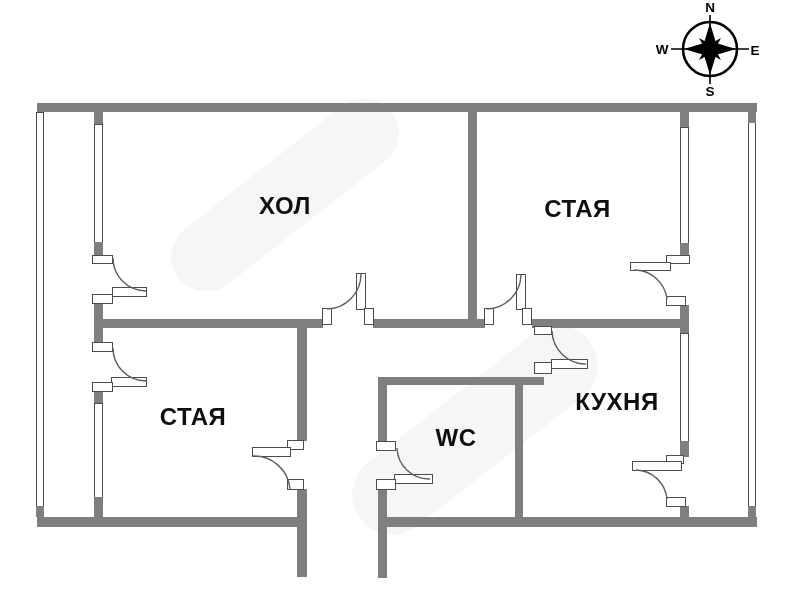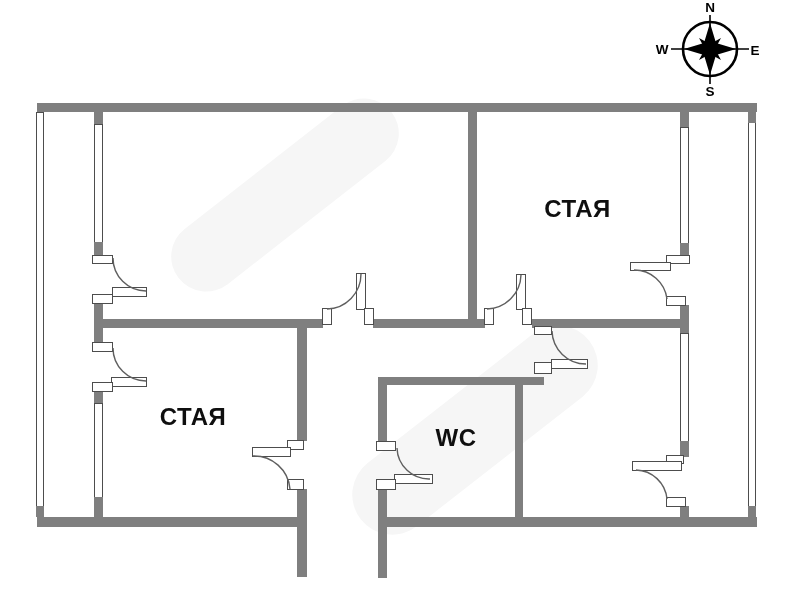--- a/index.html
+++ b/index.html
@@ -120,22 +120,24 @@
     <path d="M 113 348 A 33 33 0 0 0 146 381"></path>
     <path d="M 327 309 A 35 35 0 0 0 361 274"></path>
     <path d="M 487 309 A 35 35 0 0 0 521 275"></path>
     <path d="M 552 331 A 34 34 0 0 0 586 364"></path>
     <path d="M 634 270 A 33 33 0 0 1 667 299"></path>
     <path d="M 636 470 A 32 32 0 0 1 667 499"></path>
     <path d="M 253 456 A 36 36 0 0 1 290 489"></path>
     <path d="M 397 448 A 32 32 0 0 0 430 479"></path>
   </svg>
 
+  <div class="label" style="left:240px;top:192px;width:90px;">ХОЛ</div>
   <div class="label" style="left:530px;top:195px;width:95px;">СТАЯ</div>
   <div class="label" style="left:145px;top:403px;width:96px;">СТАЯ</div>
+  <div class="label" style="left:569px;top:388px;width:96px;">КУХНЯ</div>
   <div class="label" style="left:430px;top:424px;width:52px;">WC</div>
 
   <svg id="compass" width="140" height="102" viewBox="0 0 140 102">
     <line class="c-line" x1="70" y1="15" x2="70" y2="84"></line>
     <line class="c-line" x1="31" y1="49" x2="109" y2="49"></line>
     <circle class="c-ring" cx="70" cy="49" r="27"></circle>
     <polygon class="c-star" points="70,23 76,43 96,49 76,55 70,75 64,55 44,49 64,43"></polygon>
     <polygon class="c-star" points="81,38 75,49 81,60 70,54 59,60 65,49 59,38 70,44"></polygon>
     <text x="70" y="12">N</text>
     <text x="70" y="96">S</text>

